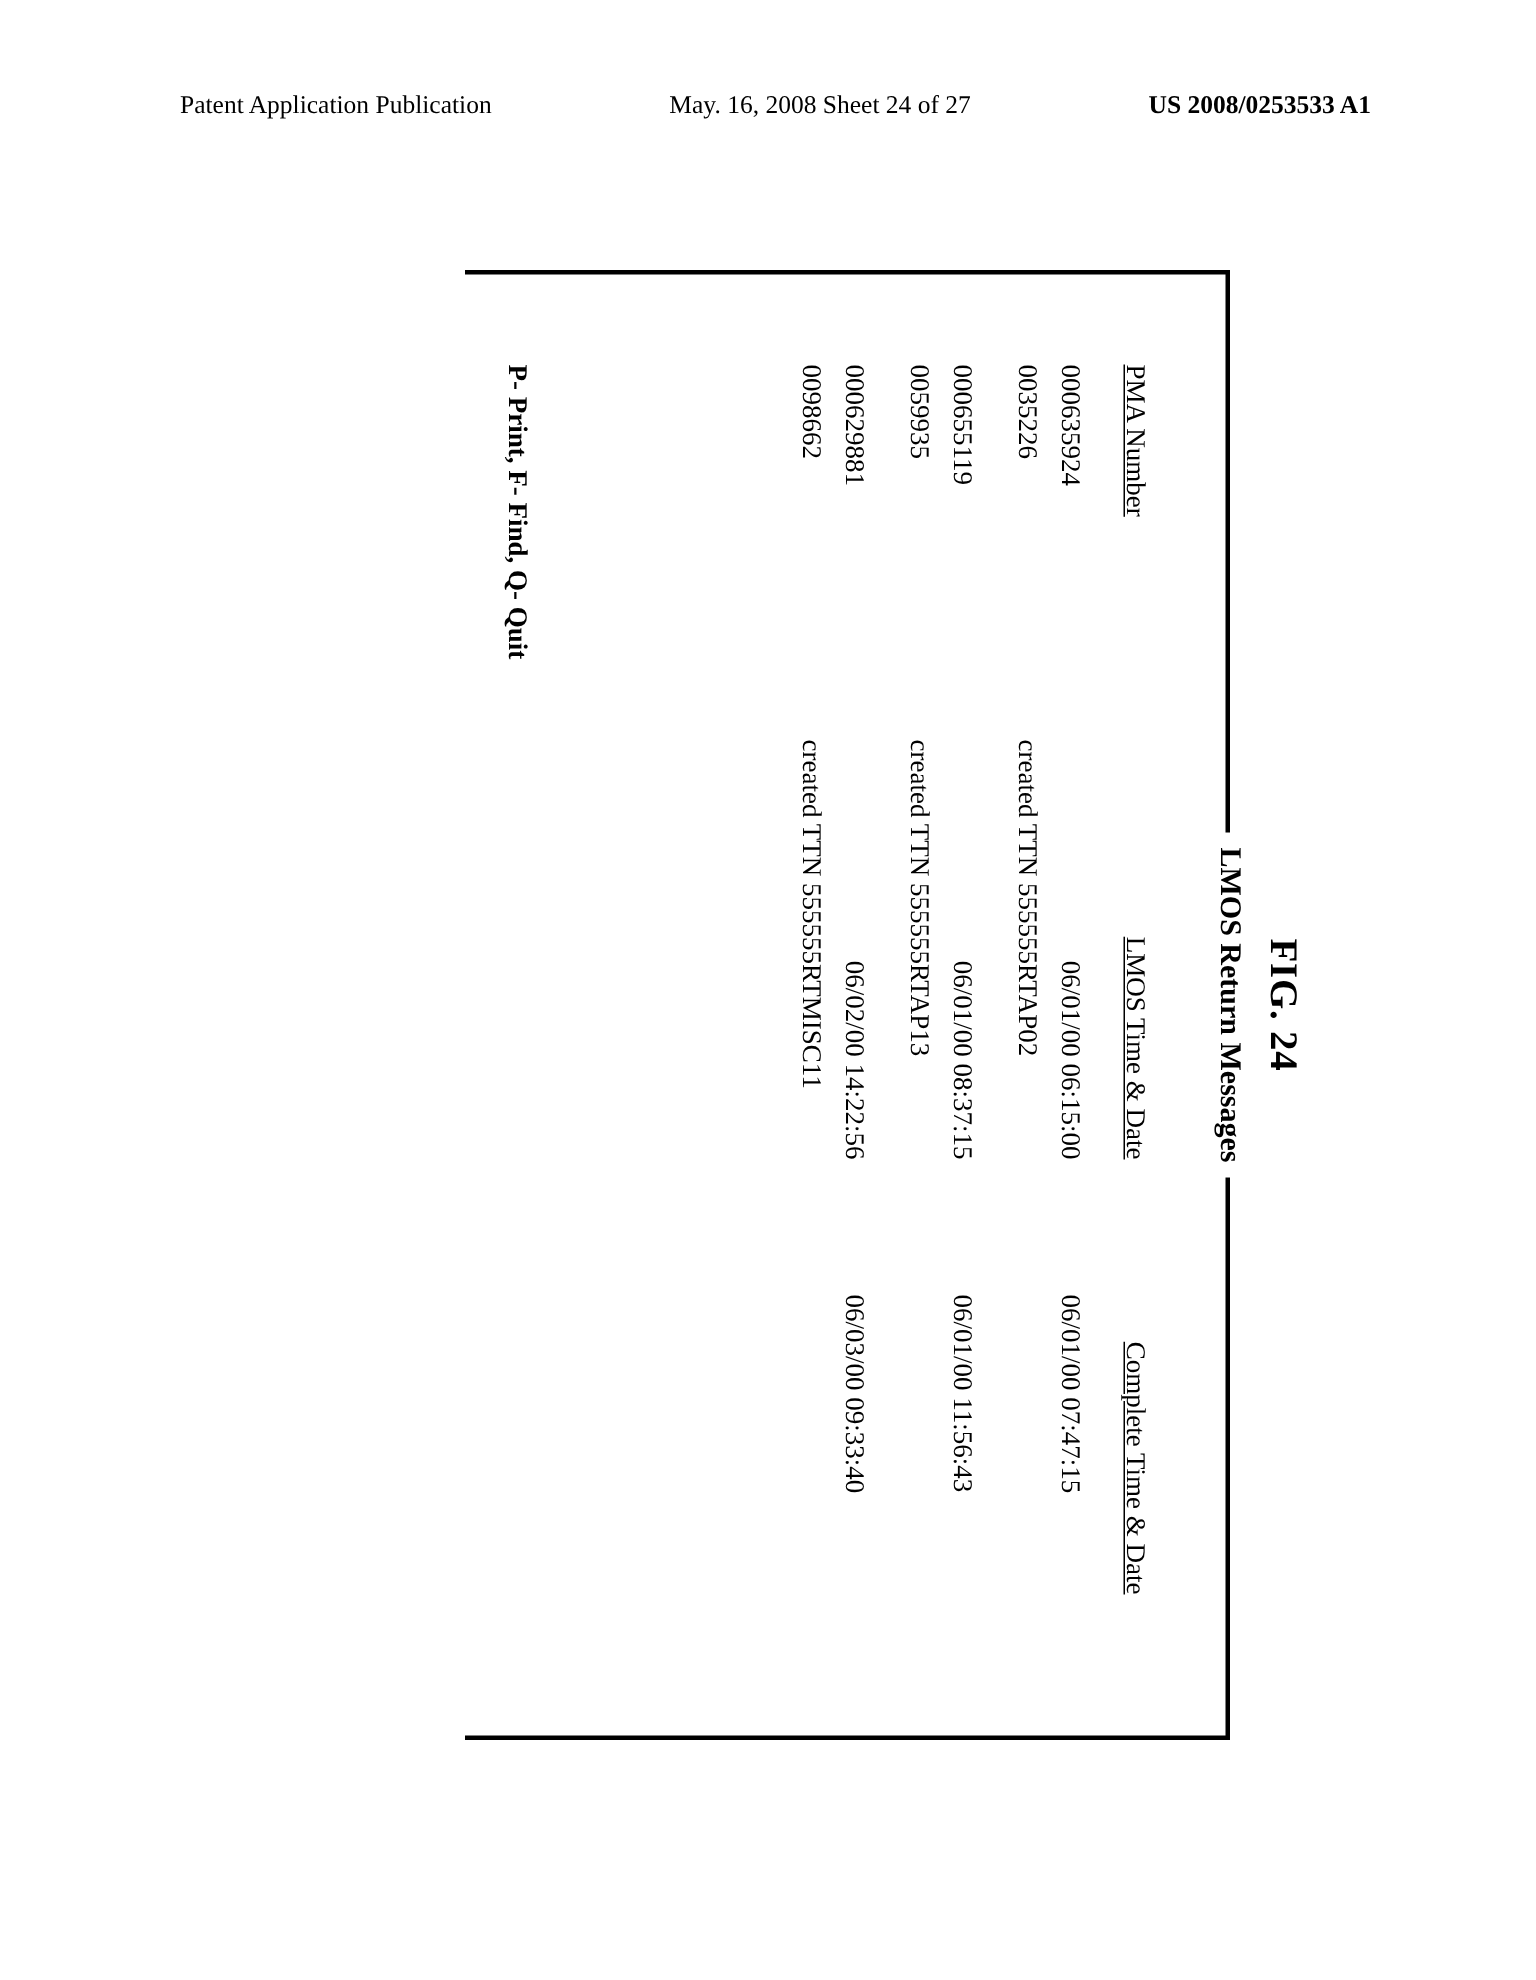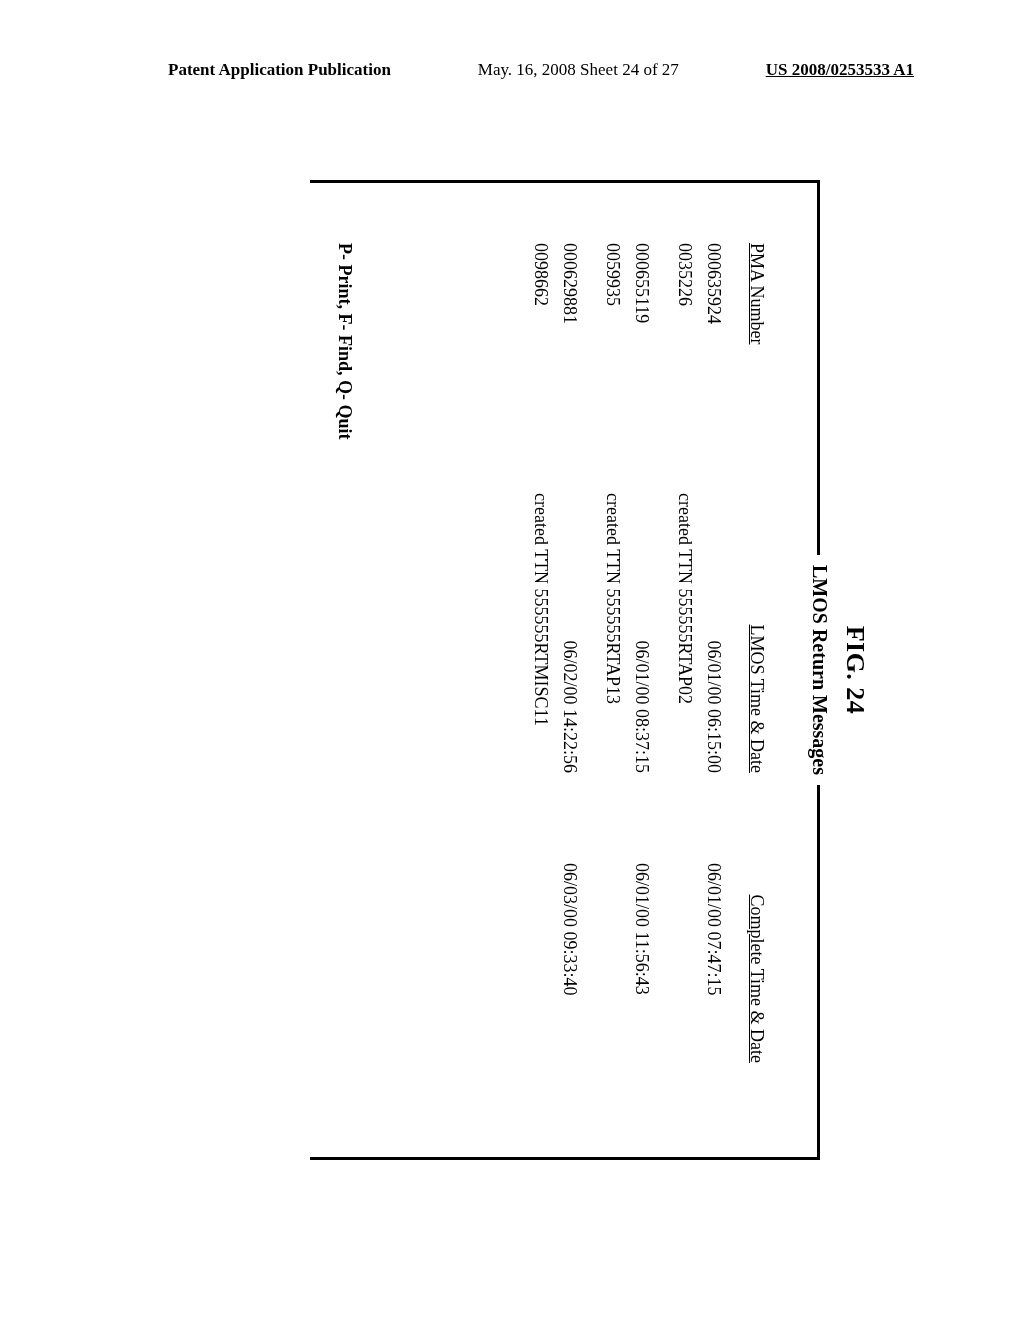--- a/index.html
+++ b/index.html
@@ -15,23 +15,23 @@
   .page-header {
     position: absolute;
     top: 60px;
     left: 0;
     right: 0;
     padding: 0 110px 0 120px;
     display: flex;
     justify-content: space-between;
     font-size: 17px;
   }
-  .page-header .left { font-weight: bold; margin-left: 48px; }
+  .page-header .left { font-weight: normal; }
   .page-header .center { }
-  .page-header .right { font-weight: bold; text-decoration: underline; }
+  .page-header .right { font-weight: bold; }
 
   .rotated-wrap {
     position: absolute;
     
     left: 260px;
     top: 180px;
     width: 980px;   
     height: 610px;  
     transform: rotate(90deg);
     transform-origin: 0 0;

